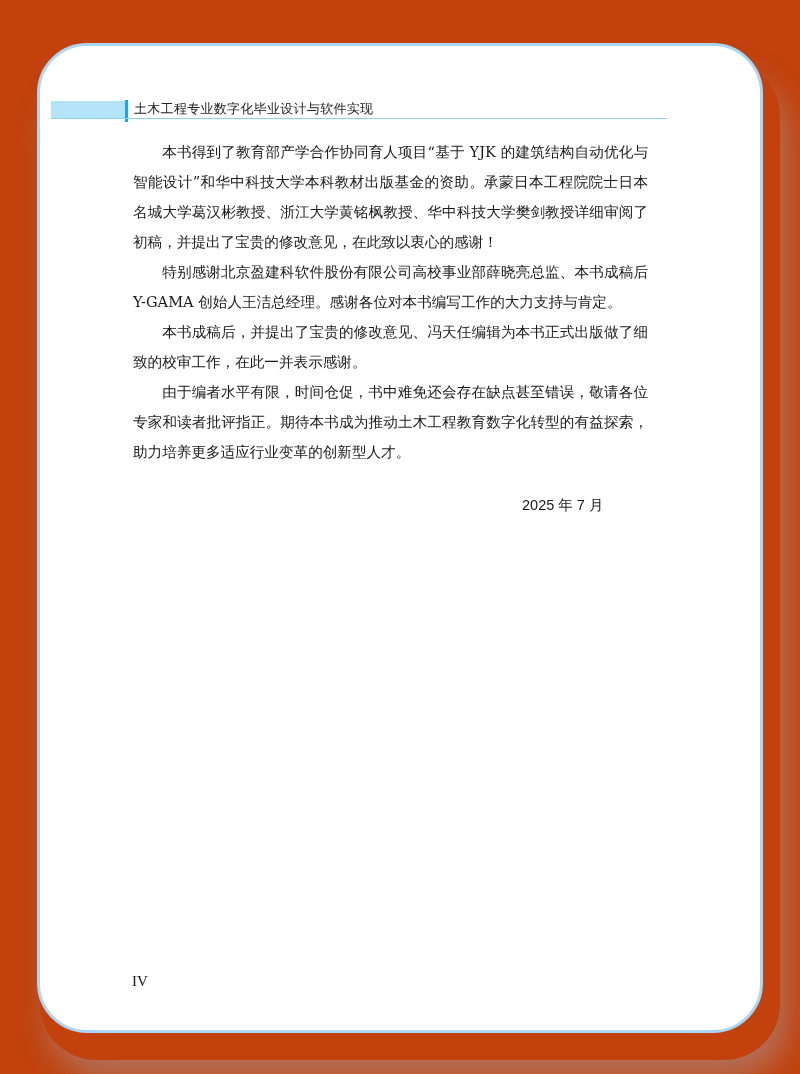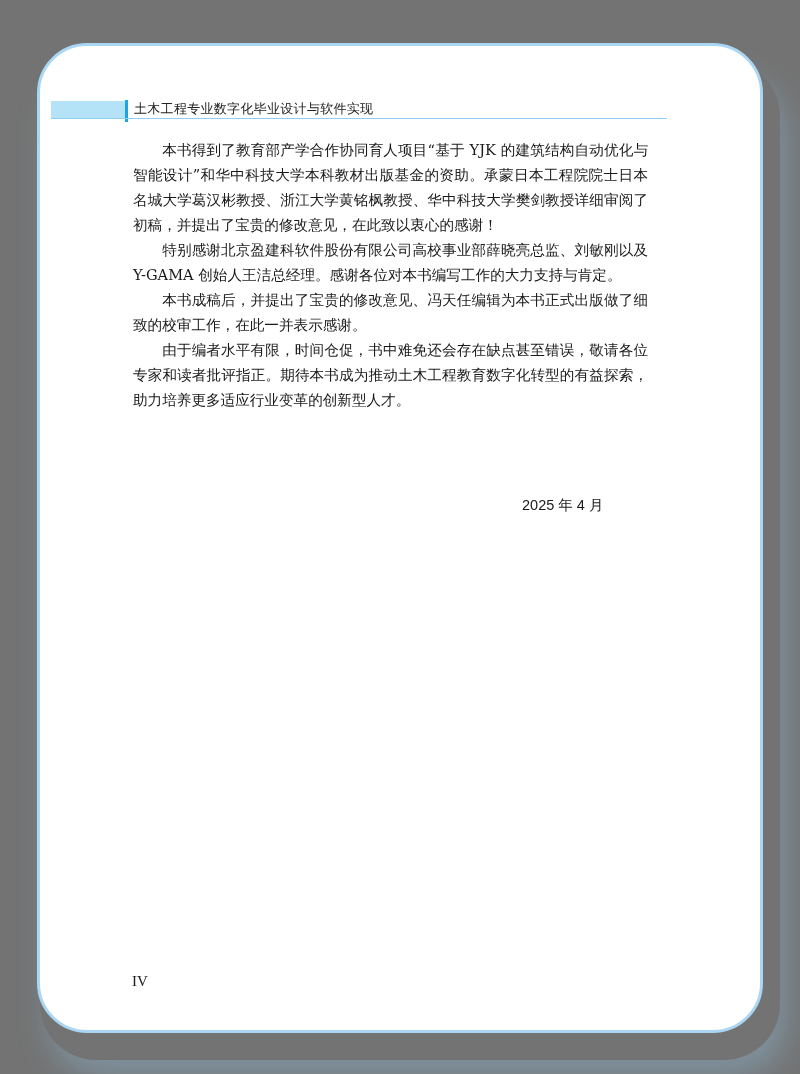--- a/index.html
+++ b/index.html
@@ -7,21 +7,21 @@
       padding: 0;
       width: 800px;
       height: 1074px;
       background: #ffffff;
       overflow: hidden;
     }
     .stage {
       position: relative;
       width: 800px;
       height: 1074px;
-      background: #737373;
+      background: #c2410c;
     }
     .card-shadow {
       position: absolute;
       left: 40px;
       top: 60px;
       width: 740px;
       height: 1000px;
       border-radius: 56px;
       box-shadow: 8px 18px 30px rgba(150, 200, 235, 0.35);
     }
@@ -77,21 +77,21 @@
       letter-spacing: 0.3px;
       white-space: nowrap;
     }
     .body-text {
       position: absolute;
       left: 133px;
       top: 137px;
       width: 515px;
       font-family: "DejaVu Serif", serif;
       font-size: 14.6px;
-      line-height: 25px;
+      line-height: 30px;
       color: #1a1a1a;
     }
     .body-text p {
       margin: 0;
       text-indent: 2em;
       text-align: justify;
       text-align-last: left;
     }
     .date {
       position: absolute;
@@ -122,21 +122,21 @@
 
   <div class="running-head">
     <div class="block"></div>
     <div class="tick"></div>
     <div class="rule"></div>
     <span class="title">土木工程专业数字化毕业设计与软件实现</span>
   </div>
 
   <div class="body-text">
     <p>本书得到了教育部产学合作协同育人项目“基于 YJK 的建筑结构自动优化与智能设计”和华中科技大学本科教材出版基金的资助。承蒙日本工程院院士日本名城大学葛汉彬教授、浙江大学黄铭枫教授、华中科技大学樊剑教授详细审阅了初稿，并提出了宝贵的修改意见，在此致以衷心的感谢！</p>
-    <p>特别感谢北京盈建科软件股份有限公司高校事业部薛晓亮总监、刘敏刚以及 Y-GAMA 创始人王洁总经理。感谢各位对本书编写工作的大力支持与肯定。</p>
+    <p>特别感谢北京盈建科软件股份有限公司高校事业部薛晓亮总监、本书成稿后 Y-GAMA 创始人王洁总经理。感谢各位对本书编写工作的大力支持与肯定。</p>
     <p>本书成稿后，并提出了宝贵的修改意见、冯天任编辑为本书正式出版做了细致的校审工作，在此一并表示感谢。</p>
     <p>由于编者水平有限，时间仓促，书中难免还会存在缺点甚至错误，敬请各位专家和读者批评指正。期待本书成为推动土木工程教育数字化转型的有益探索，助力培养更多适应行业变革的创新型人才。</p>
   </div>
 
-  <div class="date">2025 年 4 月</div>
+  <div class="date">2025 年 7 月</div>
 
   <div class="folio">IV</div>
 </div>
 
 </body></html>

